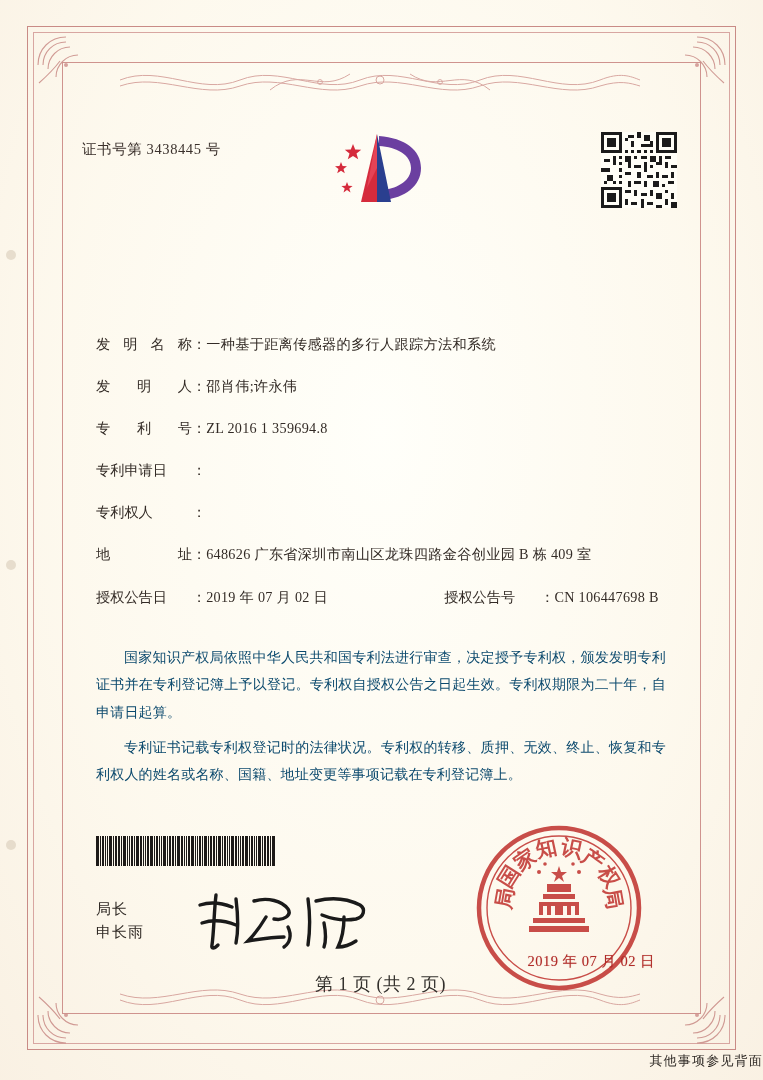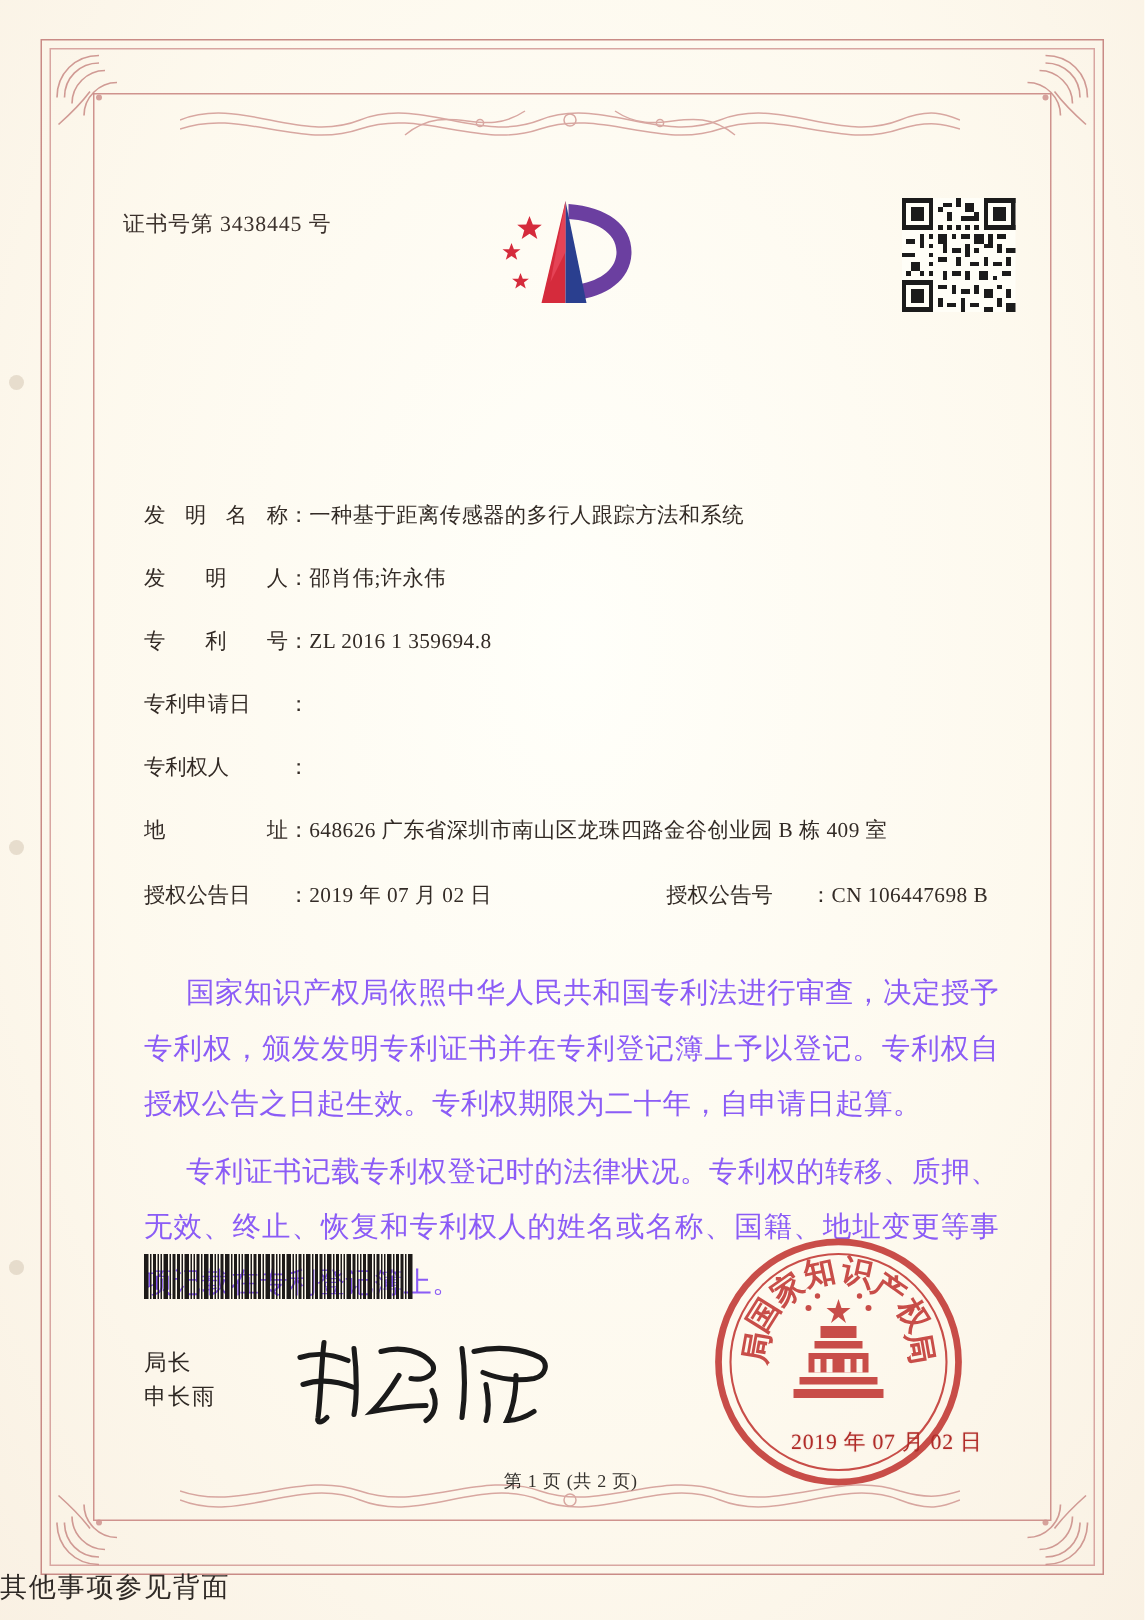--- a/index.html
+++ b/index.html
@@ -157,23 +157,23 @@
     display: flex;
     justify-content: space-between;
     white-space: nowrap;
   }
 
   .paras {
     position: absolute;
     left: 34px;
     top: 582px;
     width: 570px;
-    font-size: 19px;
+    font-size: 14px;
     line-height: 1.95;
-    color: #8b5cf6;
+    color: #0c4a6e;
     text-align: justify;
   }
   .paras p {
     margin: 0 0 8px 0;
     text-indent: 28px;
     letter-spacing: 0.2px;
   }
 
   .barcode {
     position: absolute;
@@ -218,31 +218,31 @@
     color: #b02b28;
     letter-spacing: 0.5px;
     text-shadow: 0 0 1px rgba(176,43,40,0.35);
   }
 
   .page-no {
     position: absolute;
     left: 0; right: 0;
     bottom: 16px;
     text-align: center;
-    font-size: 12px;
+    font-size: 18px;
     color: #33302c;
     letter-spacing: 0.5px;
   }
 
   .footer-note {
     position: absolute;
     left: 0; right: 0;
     bottom: 10px;
-    text-align: left;
-    font-size: 18px;
+    text-align: right;
+    font-size: 13px;
     color: #2f2a26;
     letter-spacing: 1.2px;
   }
 
   
   .edge-mark {
     position: absolute;
     left: 6px;
     width: 10px; height: 10px;
     border-radius: 50%;

